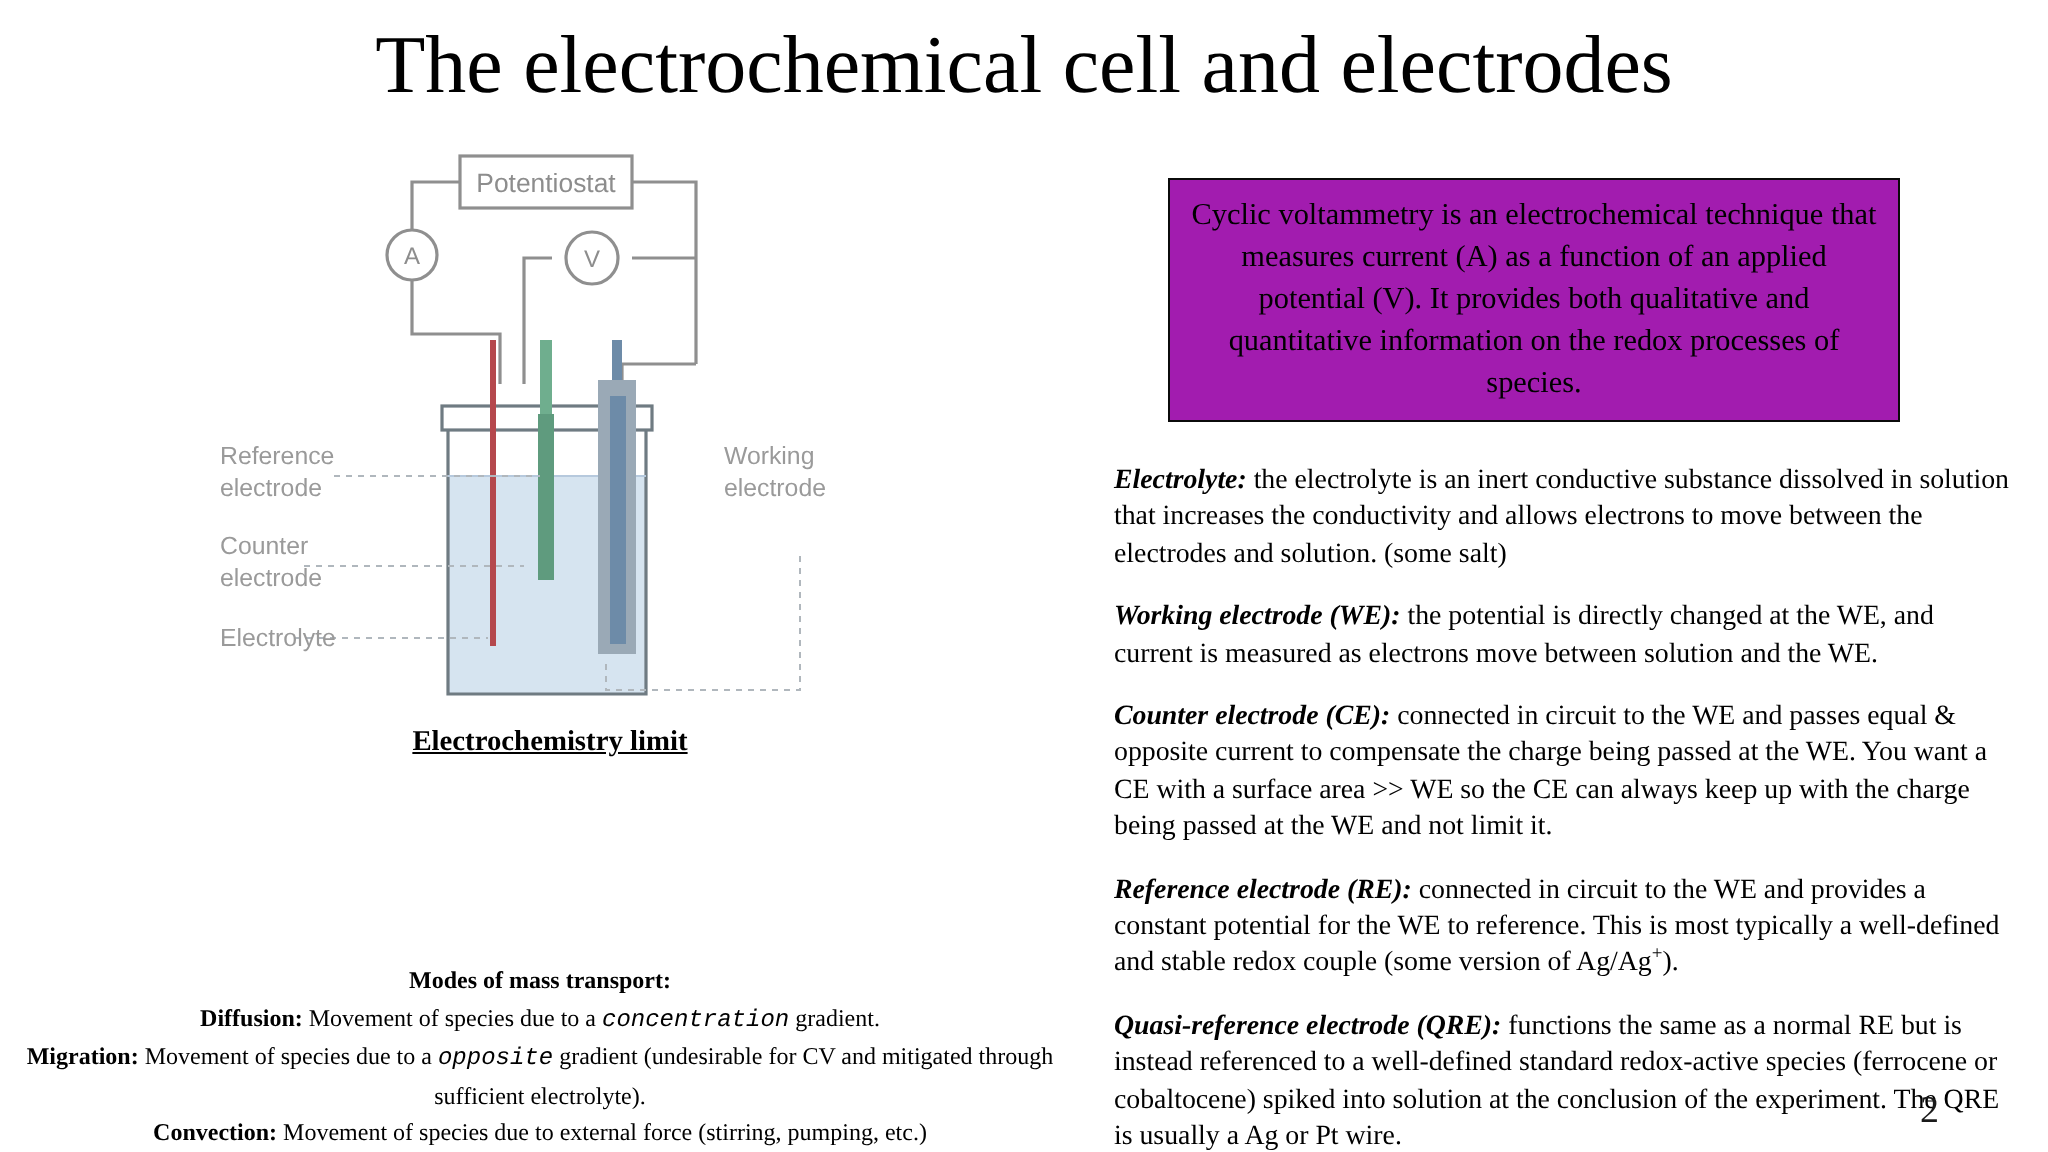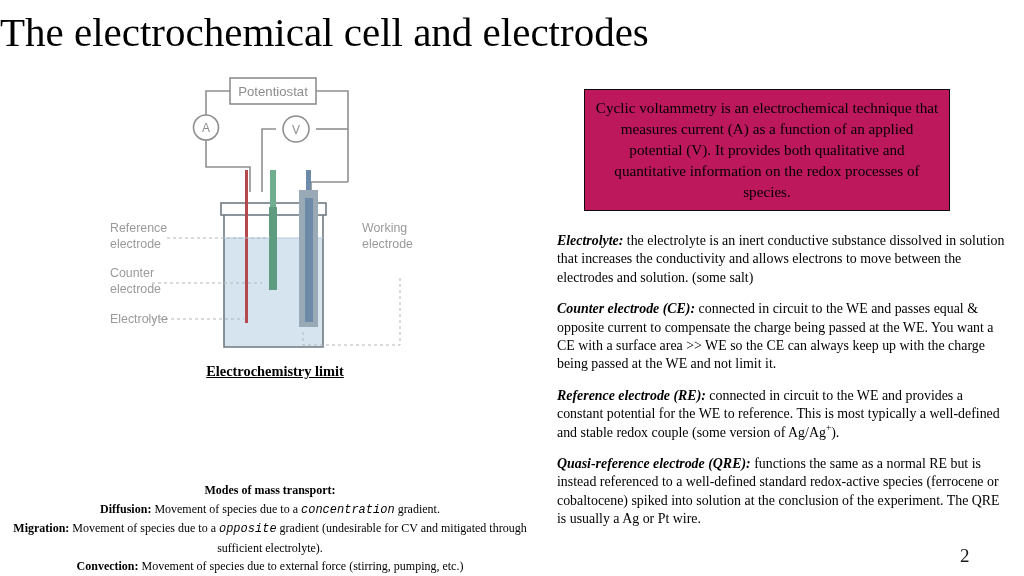--- a/index.html
+++ b/index.html
@@ -9,21 +9,21 @@
     font-family:"Liberation Serif", serif;
     color:#000000;
     overflow:hidden;
     position:relative;
   }
   .slide{position:relative;width:1024px;height:576px;}
 
   
   .title{
     position:absolute;top:6px;left:0;width:1024px;
-    text-align:left;
+    text-align:center;
     font-family:"Liberation Serif", serif;
     font-size:41px;
     line-height:52px;
     font-weight:400;
     letter-spacing:0px;
   }
 
   
   .diagram{position:absolute;left:0px;top:62px;width:540px;height:300px;}
   .diagram svg{display:block;}
@@ -47,21 +47,21 @@
     line-height:18.6px;
   }
   .transport-title{font-weight:bold;}
   .transport-line b{font-weight:bold;}
   .transport-line i{font-style:italic;font-family:Liberation Mono, monospace;}
 
   
   .callout{
     position:absolute;left:584px;top:89px;width:366px;
     border:1.4px solid #0b0b0b;
-    background:#be185d;
+    background:#a21caf;
     padding:7px 10px 8px 10px;
     box-sizing:border-box;
     text-align:center;
     font-size:15.2px;
     line-height:21px;
   }
 
   .right-col{
     position:absolute;left:557px;top:232px;width:452px;
     font-size:13.9px;
@@ -174,20 +174,21 @@
         <div class="transport-line"><b>Diffusion:</b> Movement of species due to a <i>concentration</i> gradient.</div>
         <div class="transport-line"><b>Migration:</b> Movement of species due to a <i>opposite</i> gradient (undesirable for CV and mitigated through sufficient electrolyte).</div>
         <div class="transport-line"><b>Convection:</b> Movement of species due to external force (stirring, pumping, etc.)</div>
       </div>
   </div>
 
   <div class="callout">Cyclic voltammetry is an electrochemical technique that measures current (A) as a function of an applied potential (V). It provides both qualitative and quantitative information on the redox processes of species.</div>
 
   <div class="right-col" id="definitions">
       <p class="para"><b>Electrolyte:</b> the electrolyte is an inert conductive substance dissolved in solution that increases the conductivity and allows electrons to move between the electrodes and solution. (some salt)</p>
+      <p class="para"><b>Working electrode (WE):</b> the potential is directly changed at the WE, and current is measured as electrons move between solution and the WE.</p>
       <p class="para"><b>Counter electrode (CE):</b> connected in circuit to the WE and passes equal &amp; opposite current to compensate the charge being passed at the WE. You want a CE with a surface area &gt;&gt; WE so the CE can always keep up with the charge being passed at the WE and not limit it.</p>
       <p class="para"><b>Reference electrode (RE):</b> connected in circuit to the WE and provides a constant potential for the WE to reference. This is most typically a well-defined and stable redox couple (some version of Ag/Ag<sup>+</sup>).</p>
       <p class="para"><b>Quasi-reference electrode (QRE):</b> functions the same as a normal RE but is instead referenced to a well-defined standard redox-active species (ferrocene or cobaltocene) spiked into solution at the conclusion of the experiment. The QRE is usually a Ag or Pt wire.</p>
     </div>
 
   <div class="page-num">2</div>
 
 </div>
 
 </body></html>

